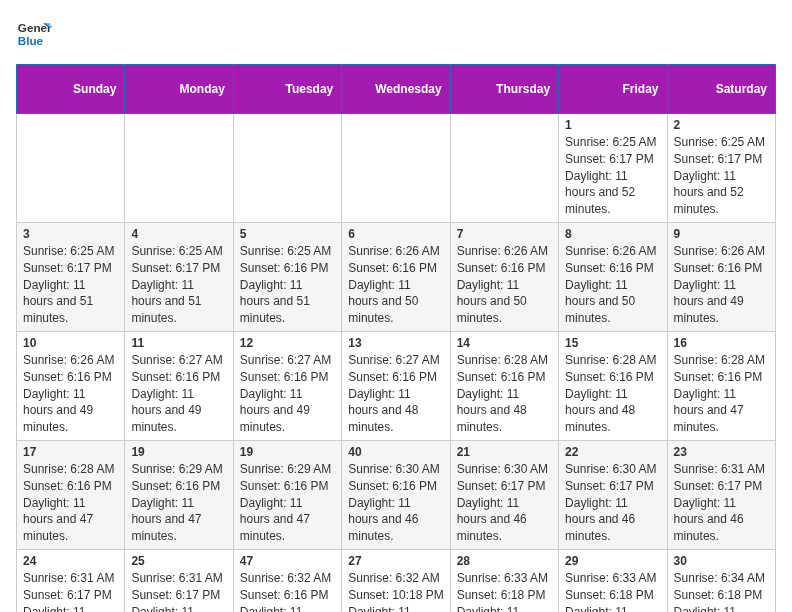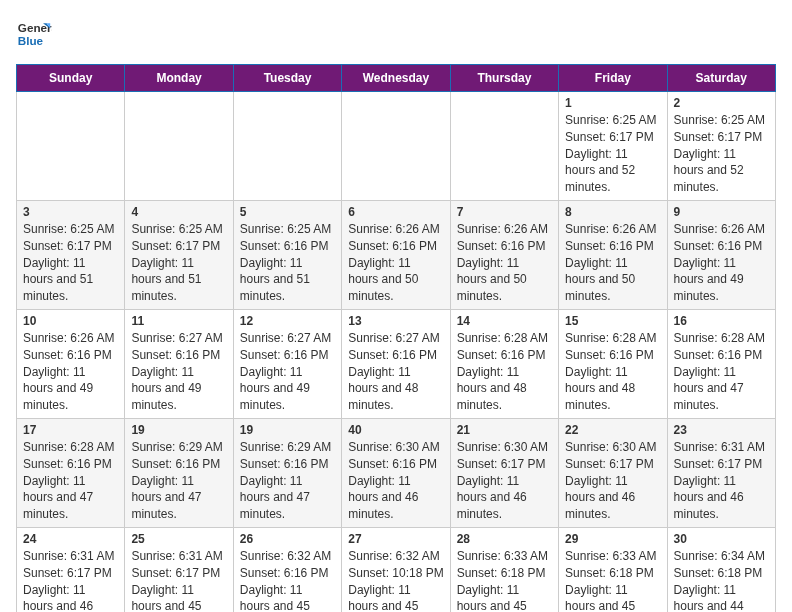--- a/index.html
+++ b/index.html
@@ -36,26 +36,26 @@
     .subtitle {
       font-size: 14px;
       color: #555;
     }
     .calendar {
       width: 100%;
       border-collapse: collapse;
       border: 1px solid #ccc;
     }
     .calendar th {
-      background-color: #701a75;
+      background-color: #a21caf;
       color: #fff;
       font-size: 12px;
       font-weight: bold;
-      text-align: center;
-      padding: 6px 8px;
+      text-align: right;
+      padding: 17px 8px;
       border: 1px solid #1a6eb5;
     }
     .calendar td {
       width: calc(100%/7);
       vertical-align: top;
       border: 1px solid #ccc;
       padding: 4px 6px;
       font-size: 10px;
       color: #333;
       background: #fff;
@@ -271,21 +271,21 @@
 Sunset: 6:17 PM
 Daylight: 11 hours and 46 minutes.</div>
         </td>
         <td>
           <span class="day-num">25</span>
           <div class="day-info">Sunrise: 6:31 AM
 Sunset: 6:17 PM
 Daylight: 11 hours and 45 minutes.</div>
         </td>
         <td>
-          <span class="day-num">26</span>
+          <span class="day-num">47</span>
           <div class="day-info">Sunrise: 6:32 AM
 Sunset: 6:16 PM
 Daylight: 11 hours and 45 minutes.</div>
         </td>
         <td>
           <span class="day-num">27</span>
           <div class="day-info">Sunrise: 6:32 AM
 Sunset: 10:18 PM
 Daylight: 11 hours and 45 minutes.</div>
         </td>

